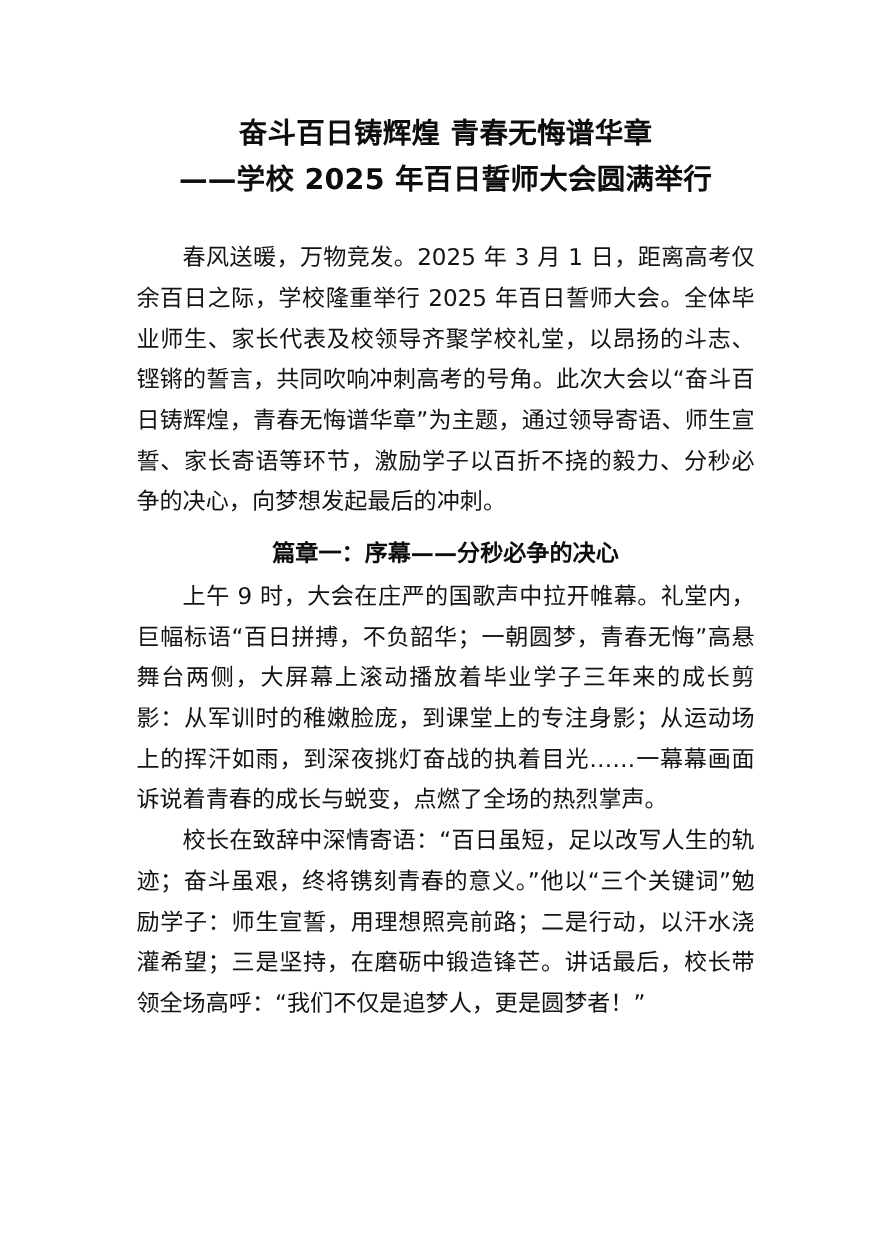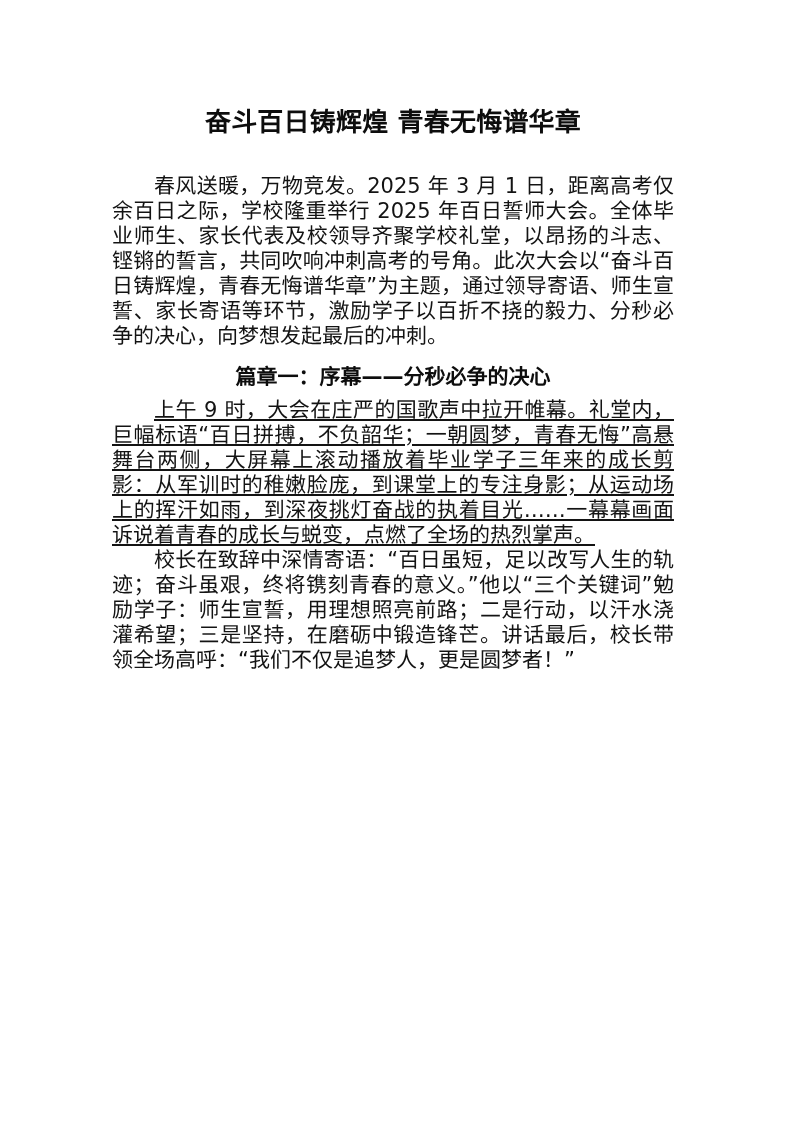--- a/index.html
+++ b/index.html
@@ -21,21 +21,21 @@
   .page {
     position: relative;
     width: 793px;
     height: 1122px;
     background: #ffffff;
     box-sizing: border-box;
   }
 
   .content {
     position: absolute;
-    left: 112px;
+    left: 124px;
     top: 0;
     width: 562px;
   }
 
   
   .doc-title {
     margin: 0;
     padding-top: 101px;
     text-align: center;
     font-size: 26px;
@@ -57,50 +57,50 @@
     font-weight: bold;
     line-height: 41px;
     padding-top: 8px;
     color: #0d0d0d;
   }
 
   
   .body-para {
     margin: 0;
     font-size: 21px;
-    line-height: 25px;
+    line-height: 37px;
     text-align: justify;
     text-justify: inter-ideograph;
     text-indent: 2em;
     color: #131313;
     font-weight: 400;
     word-break: break-all;
   }
 
   .para-lead {
     padding-top: 31px;
   }
 
   .para-after-heading {
     padding-top: 0;
-    text-decoration: underline;
   }
 
   .para-gap {
     padding-top: 0;
   }
 </style>
 </head>
 <body>
 
 <div class="page">
   <div class="content">
 
     <h1 class="doc-title">
       <span class="title-line">奋斗百日铸辉煌 青春无悔谱华章</span>
+      <span class="title-line">——学校 2025 年百日誓师大会圆满举行</span>
     </h1>
 
     <p class="body-para para-lead">春风送暖，万物竞发。2025 年 3 月 1 日，距离高考仅余百日之际，学校隆重举行 2025 年百日誓师大会。全体毕业师生、家长代表及校领导齐聚学校礼堂，以昂扬的斗志、铿锵的誓言，共同吹响冲刺高考的号角。此次大会以“奋斗百日铸辉煌，青春无悔谱华章”为主题，通过领导寄语、师生宣誓、家长寄语等环节，激励学子以百折不挠的毅力、分秒必争的决心，向梦想发起最后的冲刺。</p>
 
     <h2 class="section-heading">篇章一：序幕——分秒必争的决心</h2>
 
     <p class="body-para para-after-heading">上午 9 时，大会在庄严的国歌声中拉开帷幕。礼堂内，巨幅标语“百日拼搏，不负韶华；一朝圆梦，青春无悔”高悬舞台两侧，大屏幕上滚动播放着毕业学子三年来的成长剪影：从军训时的稚嫩脸庞，到课堂上的专注身影；从运动场上的挥汗如雨，到深夜挑灯奋战的执着目光……一幕幕画面诉说着青春的成长与蜕变，点燃了全场的热烈掌声。</p>
 
     <p class="body-para para-gap">校长在致辞中深情寄语：“百日虽短，足以改写人生的轨迹；奋斗虽艰，终将镌刻青春的意义。”他以“三个关键词”勉励学子：师生宣誓，用理想照亮前路；二是行动，以汗水浇灌希望；三是坚持，在磨砺中锻造锋芒。讲话最后，校长带领全场高呼：“我们不仅是追梦人，更是圆梦者！”</p>
 

